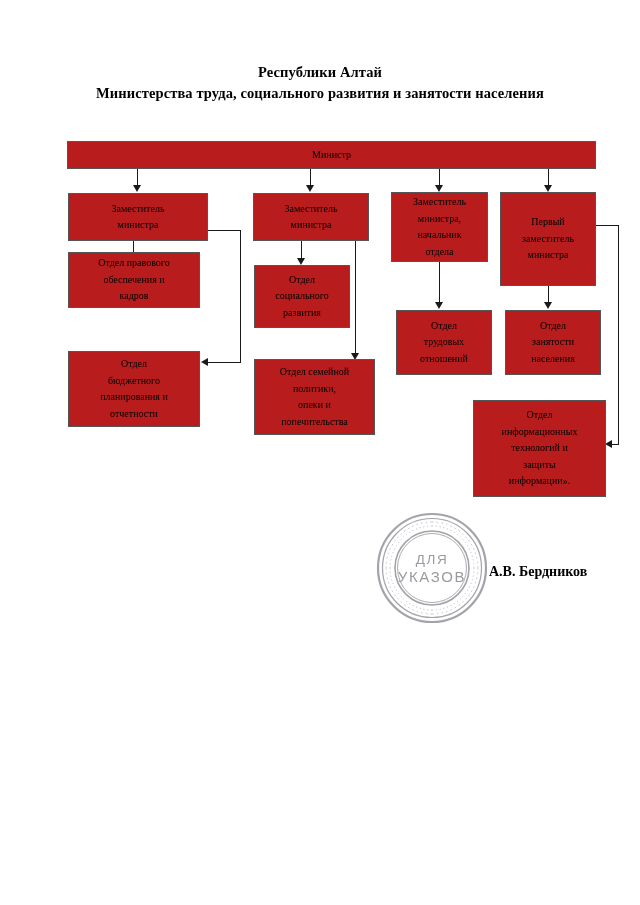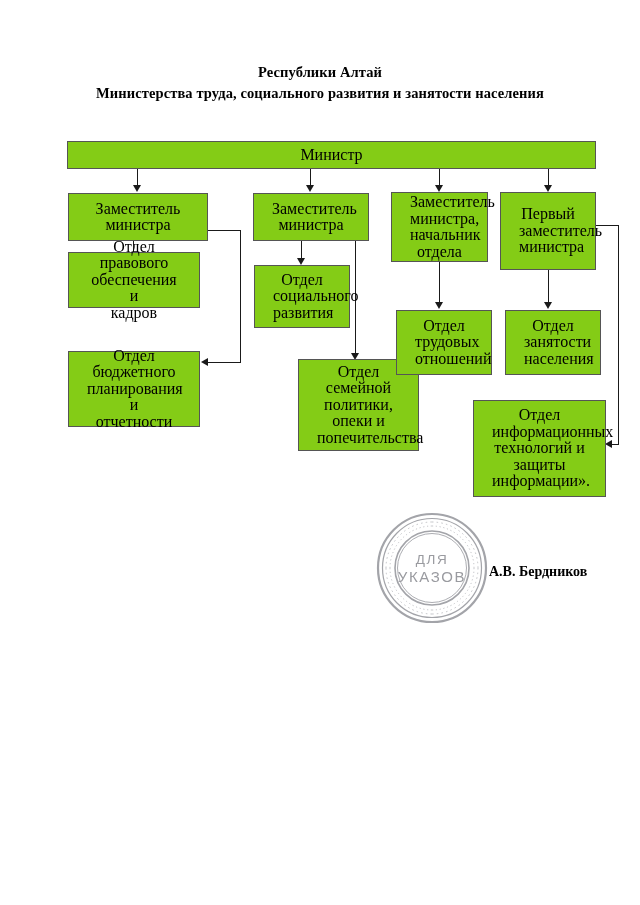--- a/index.html
+++ b/index.html
@@ -36,26 +36,26 @@
     left: 0;
     top: 0;
     width: 640px;
     height: 905px;
   }
 
   .node {
     position: absolute;
     box-sizing: border-box;
     border: 1.2px solid #555555;
-    background: #84cc16;
+    background: #b91c1c;
     display: flex;
     align-items: center;
     justify-content: center;
     text-align: center;
-    font-size: 16px;
+    font-size: 10px;
     line-height: 16.5px;
     padding: 2px 18px;
     z-index: 3;
   }
   .node-inner { width: 100%; }
 
   
   .conn {
     position: absolute;
     background: #1a1a1a;
@@ -163,21 +163,21 @@
 министра</span>
   </div>
 
   <div class="node" style="left:391px; top:192px; width:97px; height:70px; white-space:pre-line;">
     <span class="node-inner">Заместитель
 министра,
 начальник
 отдела</span>
   </div>
 
-  <div class="node" style="left:500px; top:192px; width:96px; height:78px; white-space:pre-line;">
+  <div class="node" style="left:500px; top:192px; width:96px; height:94px; white-space:pre-line;">
     <span class="node-inner">Первый
 заместитель
 министра</span>
   </div>
 
   <div class="node" style="left:68px; top:252px; width:132px; height:56px; white-space:pre-line;">
     <span class="node-inner">Отдел правового
 обеспечения и
 кадров</span>
   </div>
@@ -188,21 +188,21 @@
 развития</span>
   </div>
 
   <div class="node" style="left:68px; top:351px; width:132px; height:76px; white-space:pre-line;">
     <span class="node-inner">Отдел
 бюджетного
 планирования и
 отчетности</span>
   </div>
 
-  <div class="node" style="left:254px; top:359px; width:121px; height:92px; white-space:pre-line;margin-left:44px;">
+  <div class="node" style="left:254px; top:359px; width:121px; height:76px; white-space:pre-line;">
     <span class="node-inner">Отдел семейной
 политики,
 опеки  и
 попечительства</span>
   </div>
 
   <div class="node" style="left:396px; top:310px; width:96px; height:65px; white-space:pre-line;">
     <span class="node-inner">Отдел
 трудовых
 отношений</span>

